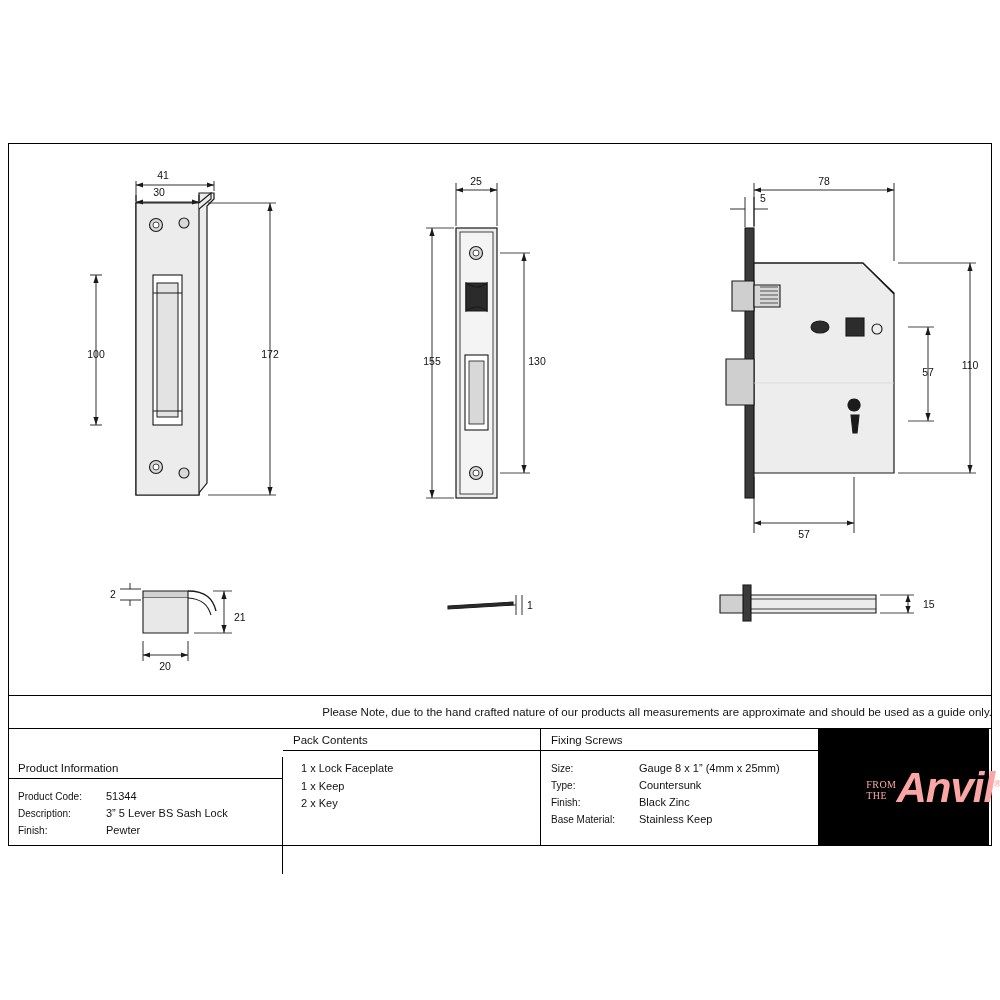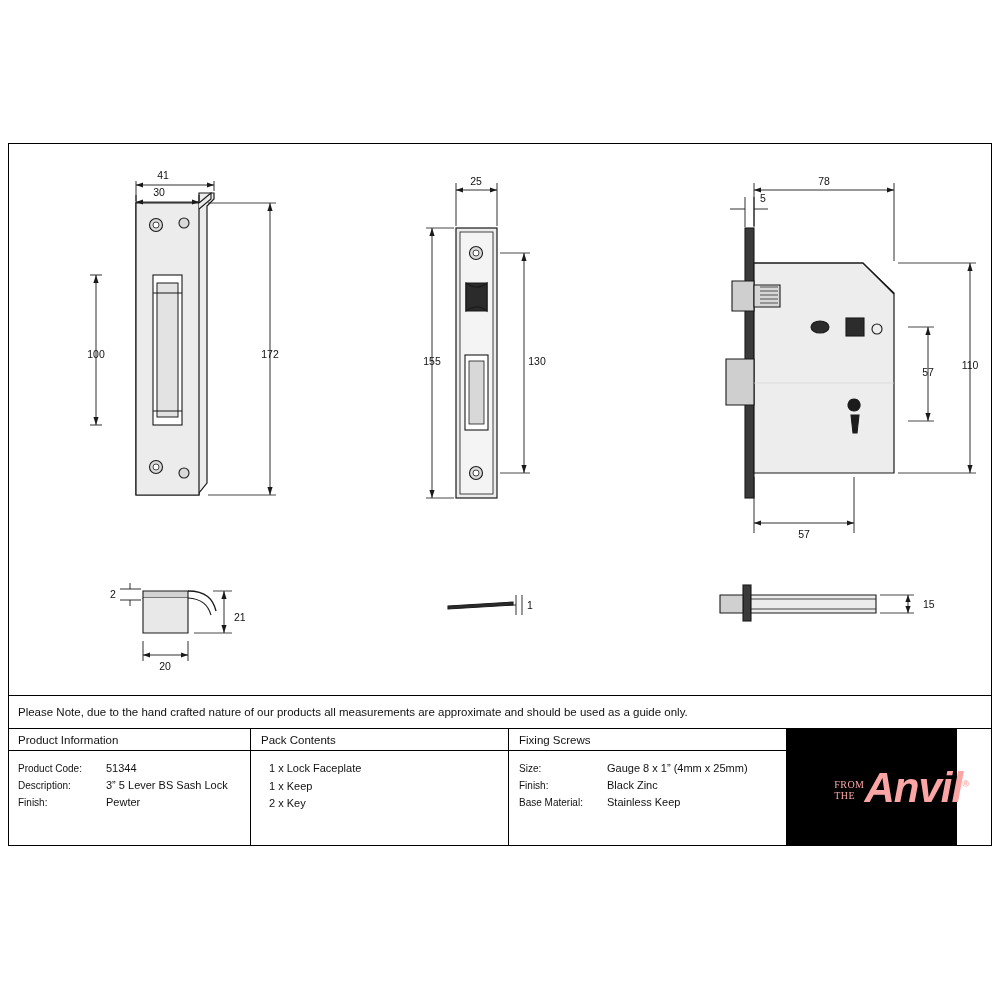--- a/index.html
+++ b/index.html
@@ -1,25 +1,25 @@
 <!DOCTYPE html>
 <html><head>
 <meta charset="utf-8">
 <style>
   html,body{margin:0;padding:0;background:#fff;}
   body{width:1000px;height:1000px;font-family:"Liberation Sans",sans-serif;color:#111;}
   .sheet{position:relative;width:1000px;height:1000px;}
   .frame{position:absolute;left:8px;top:143px;width:984px;height:703px;border:1px solid #000;box-sizing:border-box;}
   .draw{position:absolute;left:8px;top:143px;width:984px;height:552px;}
   svg{display:block;}
-  .note{position:absolute;left:8px;top:695px;width:984px;height:33px;border-top:1px solid #000;box-sizing:border-box;display:flex;align-items:center;}
+  .note{position:absolute;left:8px;top:695px;width:984px;height:33px;border-top:1px solid #000;box-sizing:border-box;display:flex;align-items:center;justify-content:flex-end;}
   .note span{font-size:11.5px;padding-left:10px;}
   .tablewrap{position:absolute;left:8px;top:728px;width:984px;height:118px;border-top:1px solid #000;box-sizing:border-box;display:flex;}
   .col{box-sizing:border-box;border-right:1px solid #000;height:117px;}
-  .c1{width:243px;}
+  .c1{width:275px;margin-top:28px;}
   .c2{width:258px;}
   .c3{width:278px;}
   .c4{width:170px;border-right:none;position:relative;background:#000;}
   .colhead{font-size:11.5px;height:22px;line-height:22px;padding-left:10px;border-bottom:1px solid #000;box-sizing:border-box;}
   .colbody{padding:9px 10px 0 10px;font-size:11px;}
   .kv{display:flex;line-height:17px;}
   .kv .k{width:88px;font-size:10px;}
   .kv .v{font-size:11px;}
   .pk{line-height:17.5px;font-size:11px;padding-left:8px;}
   .fx .k{width:88px;}
@@ -269,20 +269,24 @@
     </div>
 
     <div class="col c3">
       <div class="colhead">Fixing Screws</div>
       <div class="colbody fx">
         <div class="kv">
           <div class="k">Size:</div>
           <div class="v">Gauge 8 x 1” (4mm x 25mm)</div>
         </div>
         <div class="kv">
+          <div class="k">Type:</div>
+          <div class="v">Countersunk</div>
+        </div>
+        <div class="kv">
           <div class="k">Finish:</div>
           <div class="v">Black Zinc</div>
         </div>
         <div class="kv">
           <div class="k">Base Material:</div>
           <div class="v">Stainless Keep</div>
         </div>
       </div>
     </div>
 

